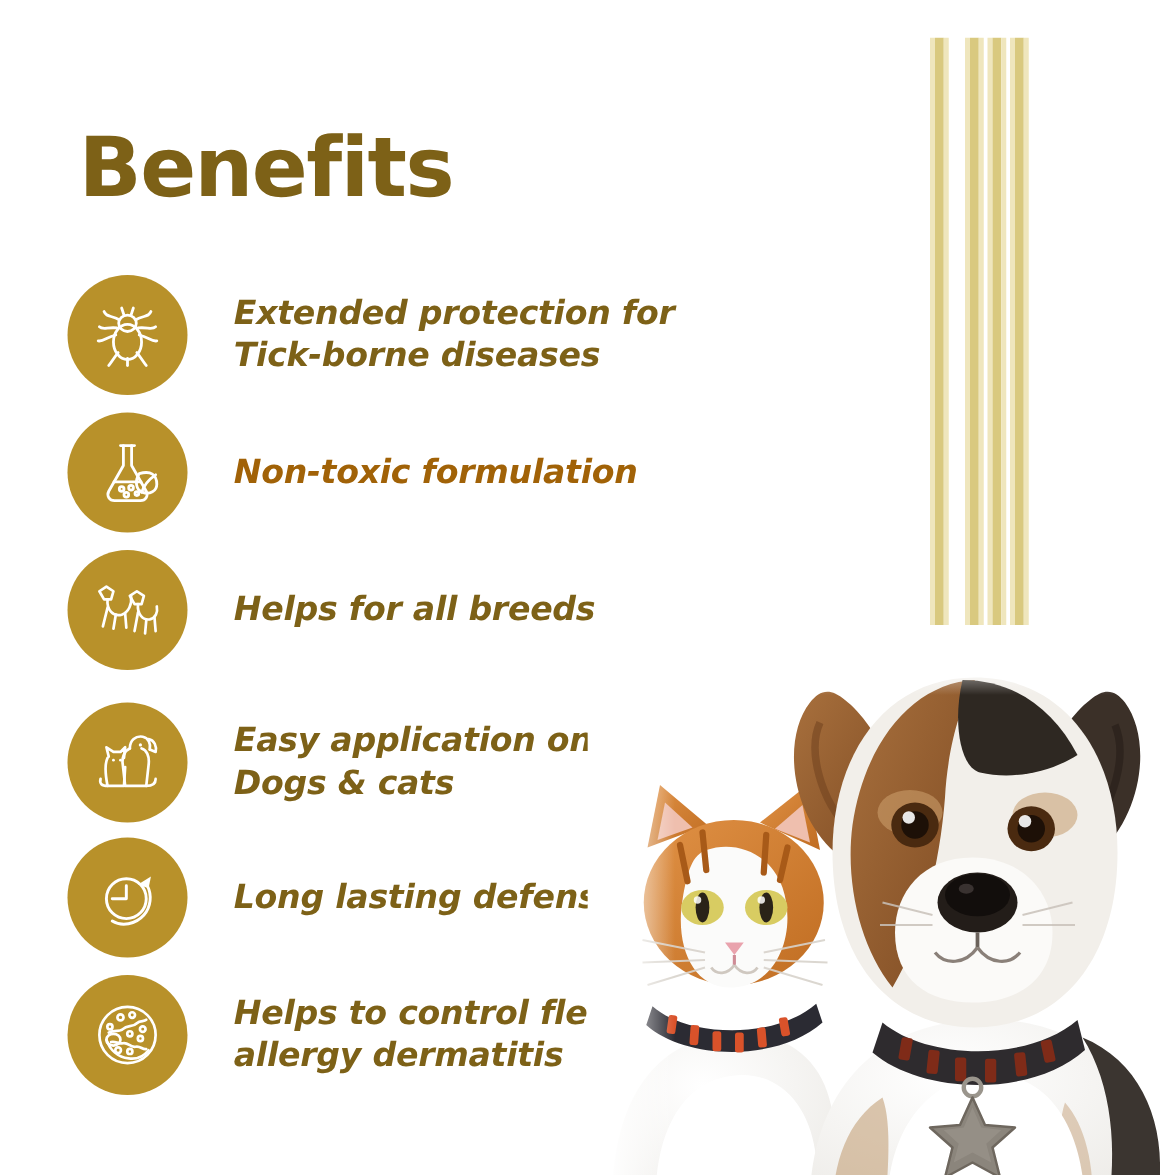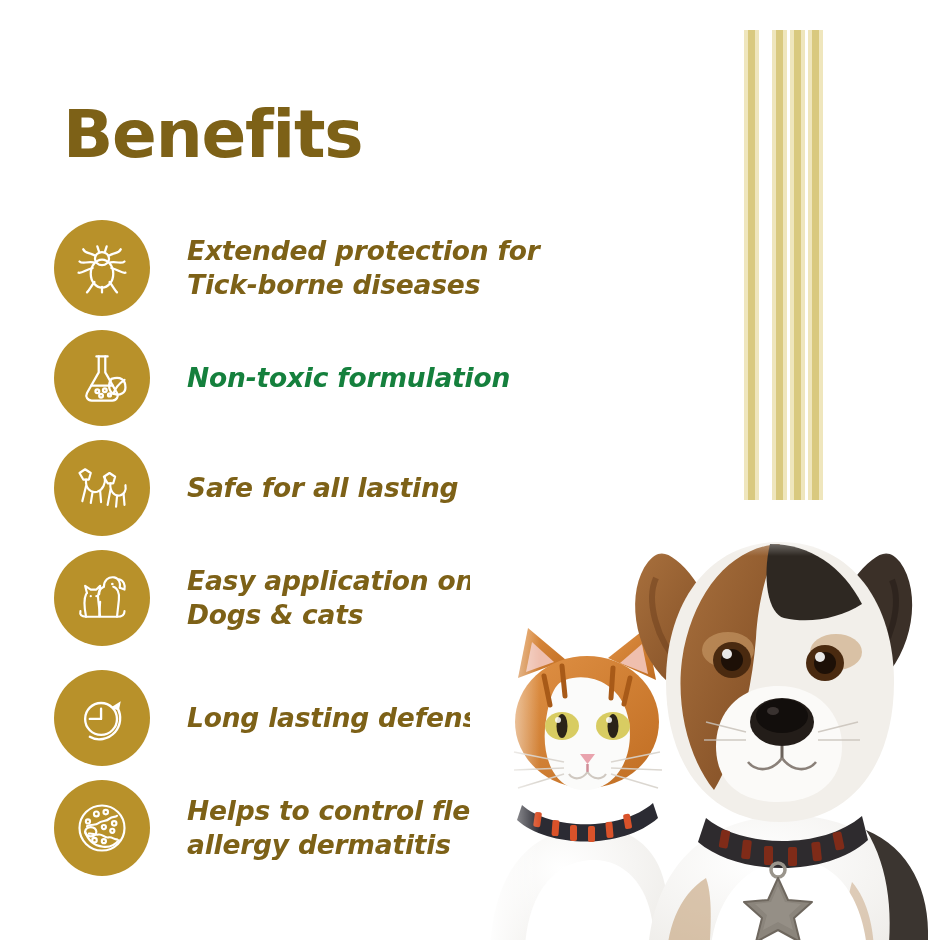--- a/index.html
+++ b/index.html
@@ -166,38 +166,38 @@
       <path d="M20.5 40 L43.5 40"></path>
       <circle cx="27" cy="46" r="2"></circle>
               <circle cx="35" cy="45" r="2"></circle>
               <circle cx="31" cy="51" r="2"></circle>
               <circle cx="40" cy="50" r="1.6"></circle>
       <path d="M42 33 C52 30 57 34 57 42 C57 48 51 51 45 49 C39 47 38 39 42 33 Z"></path>
       <path d="M56 34 C50 38 46 43 44 49"></path>
     </svg>
           </span>
         </div>
-        <div class="benefit-text" style="color: #15803d;">Non-toxic formulation</div>
+        <div class="benefit-text" style="color: #a16207;">Non-toxic formulation</div>
       </div>
       <div class="benefit-row" style="top: 220px;">
         <div class="icon-badge" style="background: rgb(184, 145, 42);">
           <span style="display: block; width: 60px; height: 60px;">
             <svg viewBox="0 0 64 64" fill="none" stroke="#ffffff" stroke-width="2.3" stroke-linecap="round" stroke-linejoin="round">
       <path d="M8 16 L14 12 L20 16 L18 23 L12 23 Z"></path>
       <path d="M15 23 C14 32 20 38 27 36 C33 34 36 27 35 20"></path>
       <path d="M15 30 L11 46 M22 36 L20 48 M30 35 L31 47"></path>
       <path d="M34 20 L40 16 L46 20 L44 27 L38 27 Z"></path>
       <path d="M41 27 C40 35 45 41 51 40 C56 39 58 34 57 29"></path>
       <path d="M41 34 L38 50 M48 41 L47 52 M55 38 L56 50"></path>
     </svg>
           </span>
         </div>
-        <div class="benefit-text" style="color: rgb(125, 97, 23);">Safe for all lasting</div>
-      </div>
-      <div class="benefit-row" style="top: 330px;">
+        <div class="benefit-text" style="color: rgb(125, 97, 23);">Helps for all breeds</div>
+      </div>
+      <div class="benefit-row" style="top: 342px;">
         <div class="icon-badge" style="background: rgb(184, 145, 42);">
           <span style="display: block; width: 60px; height: 60px;">
             <svg viewBox="0 0 64 64" fill="none" stroke="#ffffff" stroke-width="2.3" stroke-linecap="round" stroke-linejoin="round">
       <path d="M34 20 C34 13 39 9 45 10 C50 11 52 16 51 21"></path>
       <path d="M34 20 C29 22 27 28 28 34 L30 52 L48 52 L50 34 C51 26 48 21 44 20"></path>
       <path d="M50 12 C55 13 57 18 56 23 L51 21"></path>
       <circle cx="43" cy="17" r="1.4" fill="#ffffff" stroke="none"></circle>
       <path d="M48 52 C53 52 56 50 56 46"></path>
       <path d="M16 27 L14 19 L20 23 L26 23 L30 19 L29 28"></path>
       <path d="M15 28 C12 34 13 42 15 52 L29 52 L30 36"></path>

